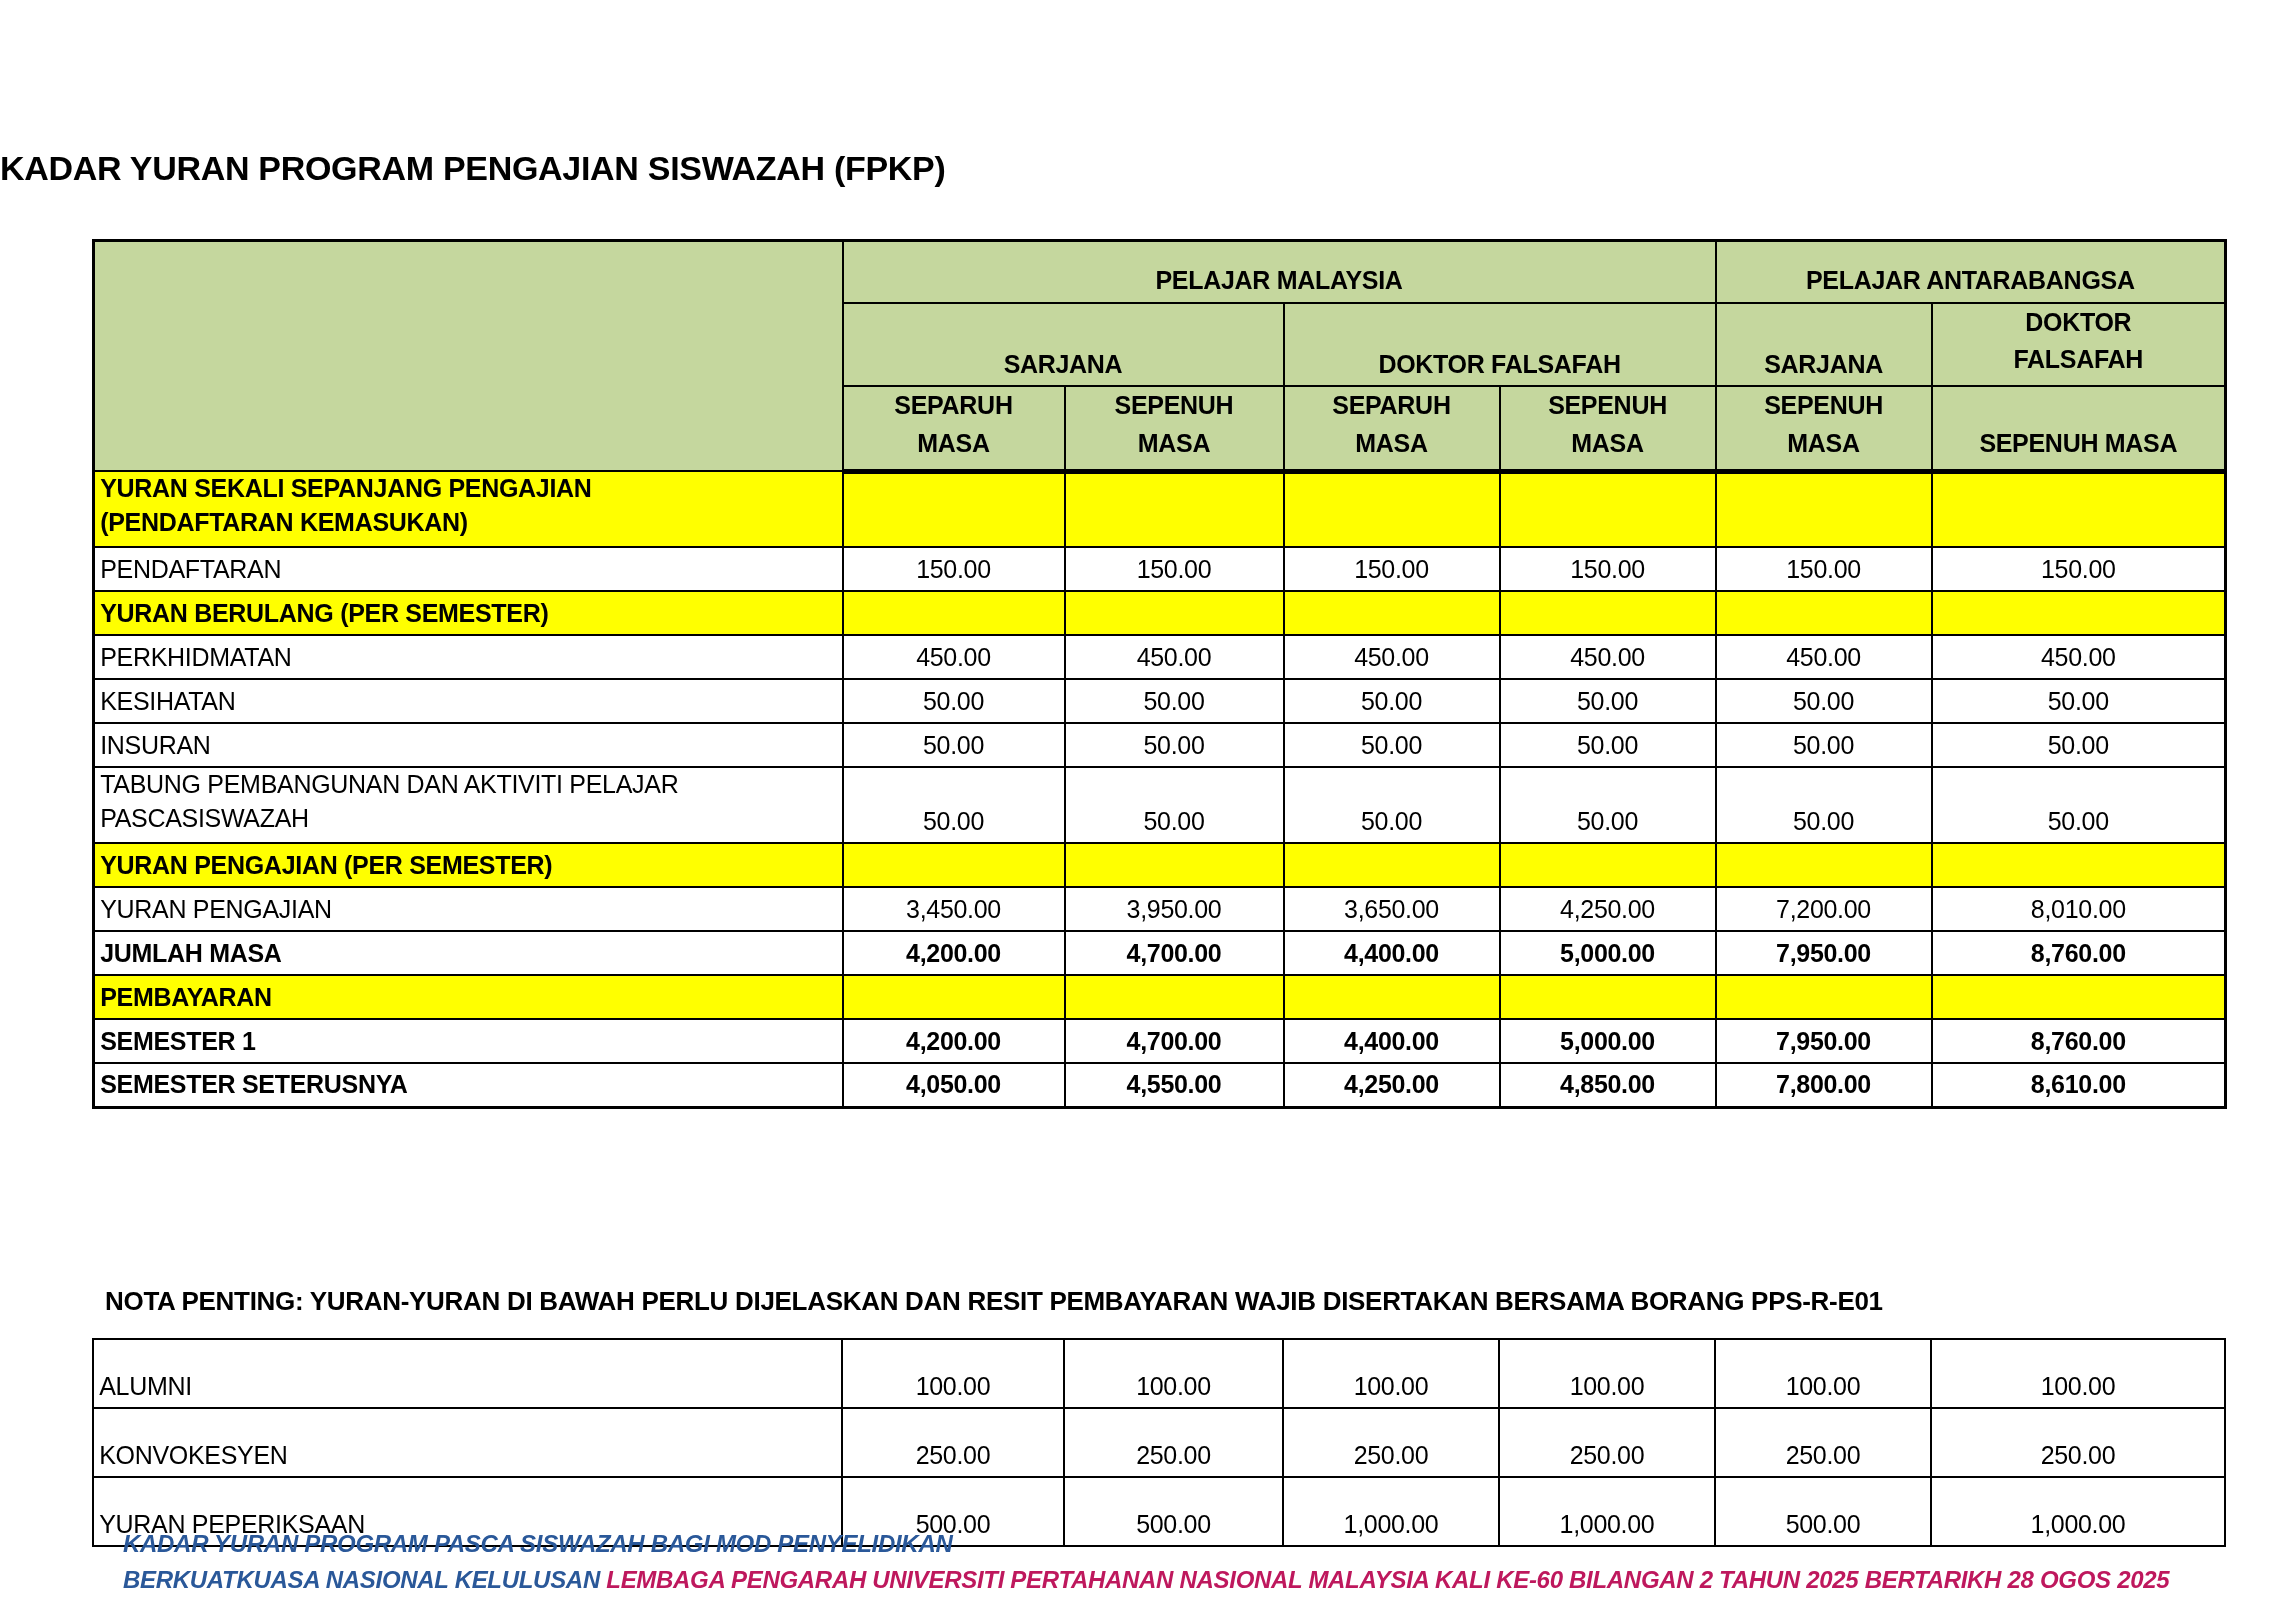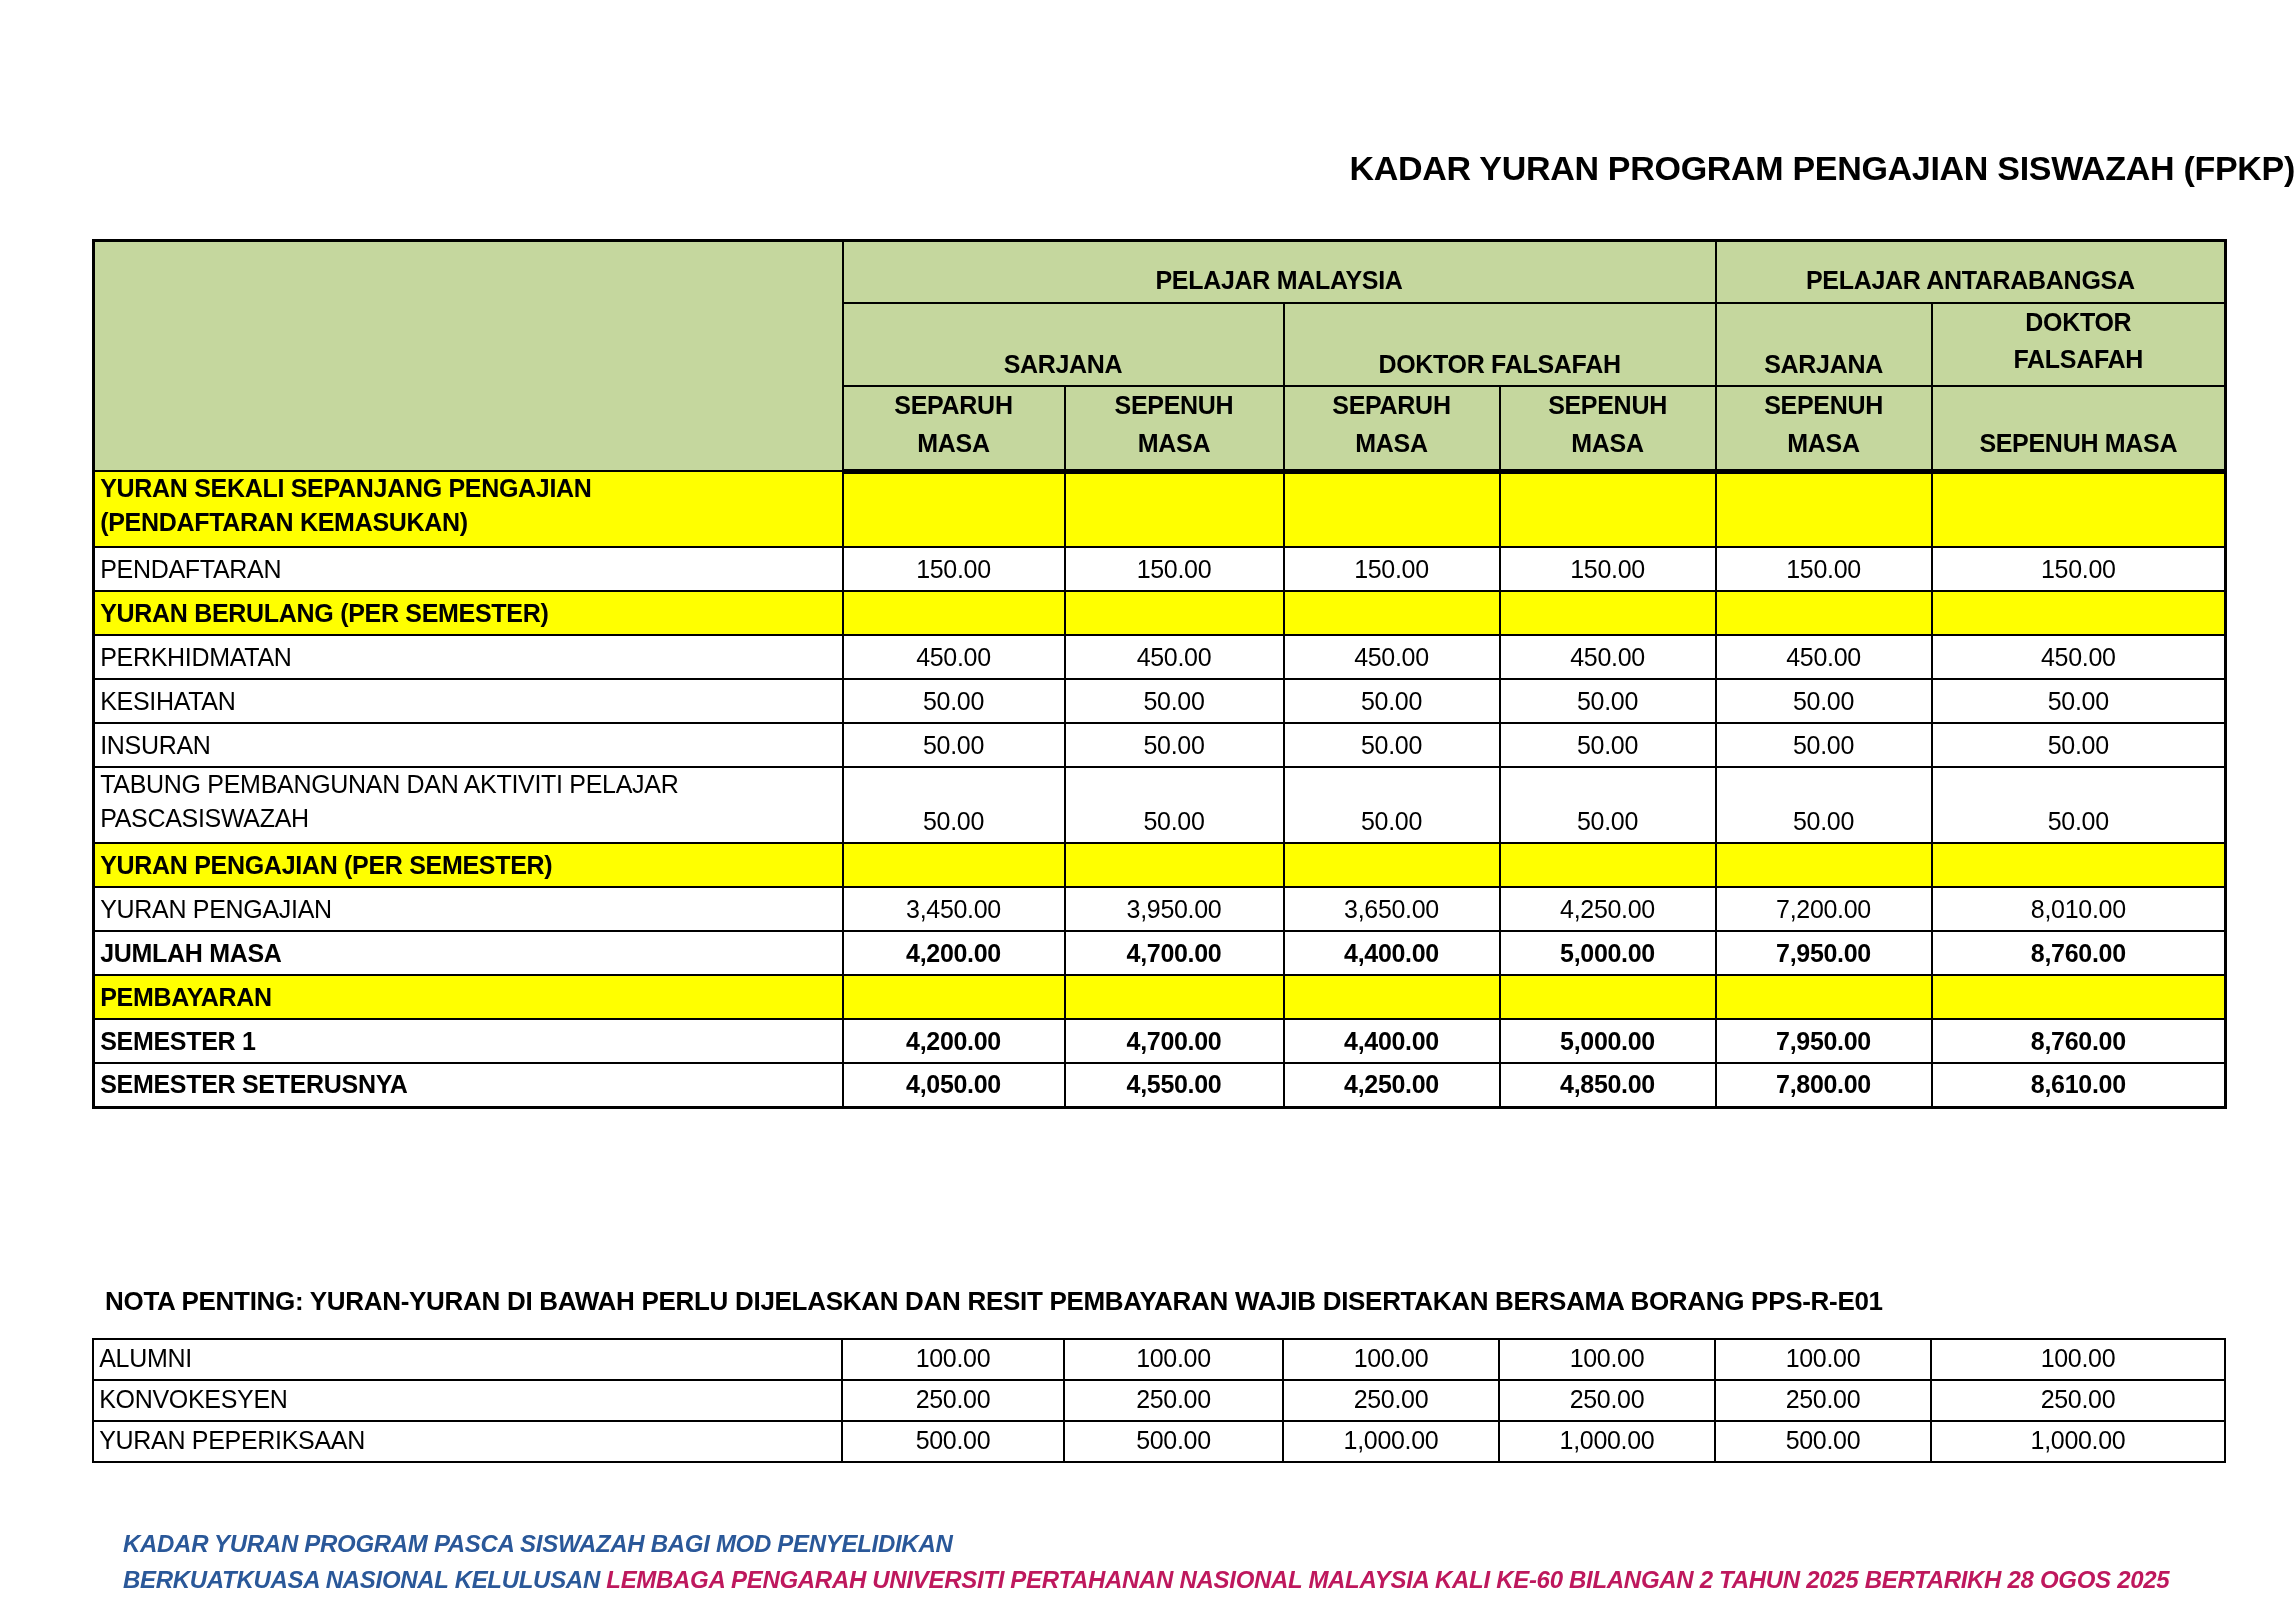--- a/index.html
+++ b/index.html
@@ -2,21 +2,21 @@
 <html style="font-size:10.5px"><head>
 <meta charset="utf-8">
 <style>
   html,body{margin:0;padding:0;}
   body{
     width:2295px;height:1623px;background:#ffffff;position:relative;
     font-family:"Liberation Sans", sans-serif;color:#000;
     letter-spacing:-0.3px;
   }
   .title{
-    position:absolute;top:149px;left:0;width:2295px;text-align:right;
+    position:absolute;top:149px;left:0;width:2295px;text-align:left;
     font-size:34px;font-weight:bold;
   }
   table{border-collapse:collapse;table-layout:fixed;}
   .main{
     position:absolute;left:92px;top:239px;width:2133px;
     border:3.9px solid #000;
   }
   .main td, .main th{
     border:2px solid #000;border-top-width:2.6px;border-bottom-width:2.6px;
     font-size:25px;vertical-align:bottom;padding:0 5.2px 6.5px 5.2px;
@@ -41,21 +41,21 @@
     font-size:26px;font-weight:bold;
   }
   .extra{
     position:absolute;left:92px;top:1338px;width:2133px;
     border:2.6px solid #000;
   }
   .extra td{
     border:2px solid #000;font-size:25px;vertical-align:bottom;
     padding:0 5.2px 6.5px 5.2px;
   }
-  .extra tr{height:41px;}
+  .extra tr{height:69px;}
   .footer{
     position:absolute;left:123px;top:1526px;width:2159px;
     font-size:24px;font-weight:bold;font-style:italic;line-height:36px;
     color:#2A5899;
   }
   .footer .dark{color:#be185d;}
 </style>
 </head>
 <body>
 

